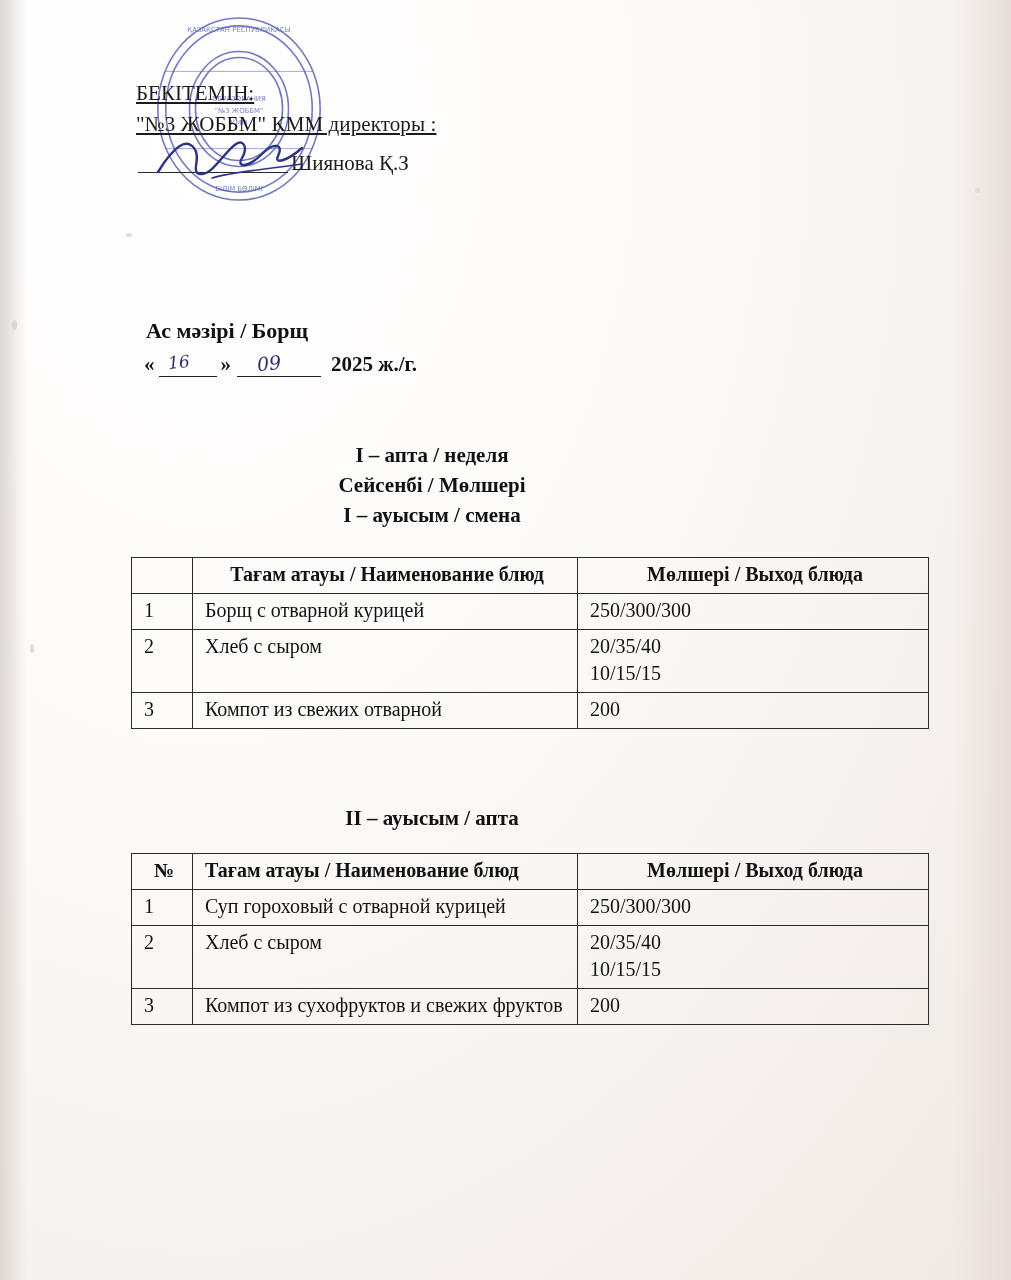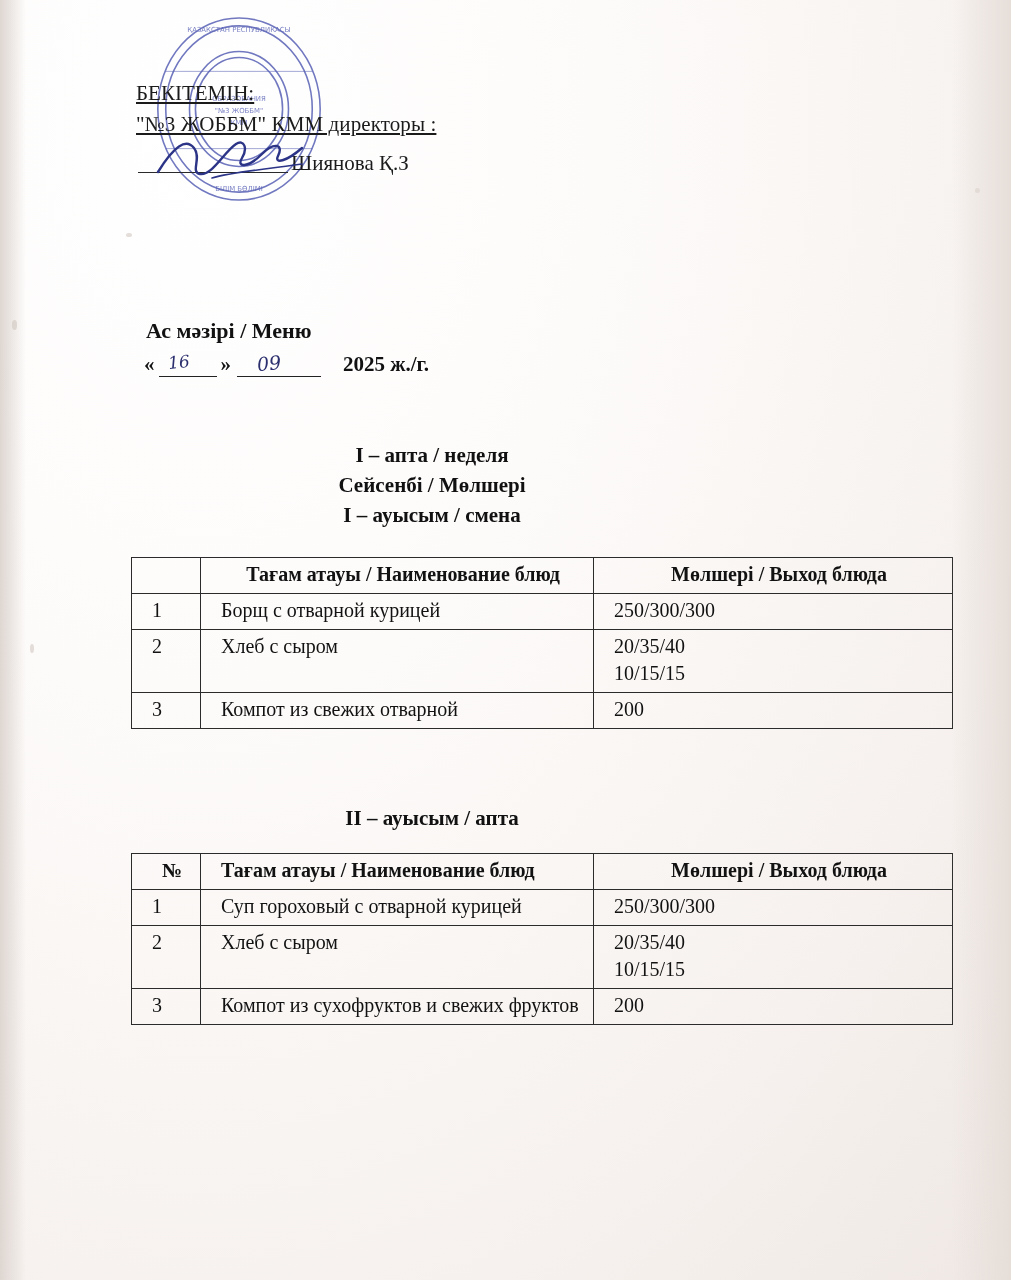--- a/index.html
+++ b/index.html
@@ -136,21 +136,21 @@
     left: 9px;
     top: -4px;
     font-family: "DejaVu Serif", serif;
     font-style: italic;
     font-size: 17px;
     color: #2b2f6e;
     font-weight: normal;
     transform: rotate(-6deg);
   }
   .hand.m { left: 20px; font-size: 19px; }
-  .year { margin-left: 16px; }
+  .year { margin-left: 4px; }
 
   
   .center-block {
     position: absolute;
     width: 864px;
     text-align: center;
     font-weight: bold;
     font-size: 21px;
     color: #111;
     line-height: 30px;
@@ -161,21 +161,21 @@
   
   table.menu-table {
     position: absolute;
     border-collapse: collapse;
     font-size: 20px;
     color: #121212;
     background: transparent;
   }
   table.menu-table td, table.menu-table th {
     border: 1.5px solid #2b2b2b;
-    padding: 3px 8px 5px 20px;
+    padding: 3px 8px 5px 12px;
     vertical-align: top;
     font-weight: normal;
     text-align: left;
     line-height: 27px;
   }
   table.menu-table th {
     font-weight: bold;
     text-align: center;
   }
   .col-num { width: 40px; text-align: center; }
@@ -236,21 +236,21 @@
         <span class="sign-line"></span>
         <span class="director-name">Шиянова Қ.З</span>
       </div>
     </div>
 
     <svg class="signature" viewBox="0 0 190 60">
       <path d="M6 44 C 22 18, 34 10, 42 20 C 50 30, 38 44, 48 46 C 60 48, 72 24, 84 16 C 92 11, 96 20, 90 30 C 84 40, 96 40, 110 26 C 122 14, 132 16, 126 28 C 122 36, 134 34, 150 20" fill="none" stroke="#2b3486" stroke-width="2.4" stroke-linecap="round"></path>
       <path d="M60 50 C 80 44, 110 42, 150 36" fill="none" stroke="#2b3486" stroke-width="1.6" stroke-linecap="round"></path>
     </svg>
 
-    <div class="menu-title">Ас мәзірі / Меню</div>
+    <div class="menu-title">Ас мәзірі / Борщ</div>
 
     <div class="date-line">
       <span class="q">«</span>
       <span class="blank day">
         <span class="hand">16</span>
       </span>
       <span class="q">»</span>
       <span class="blank month">
         <span class="hand m">09</span>
       </span>

